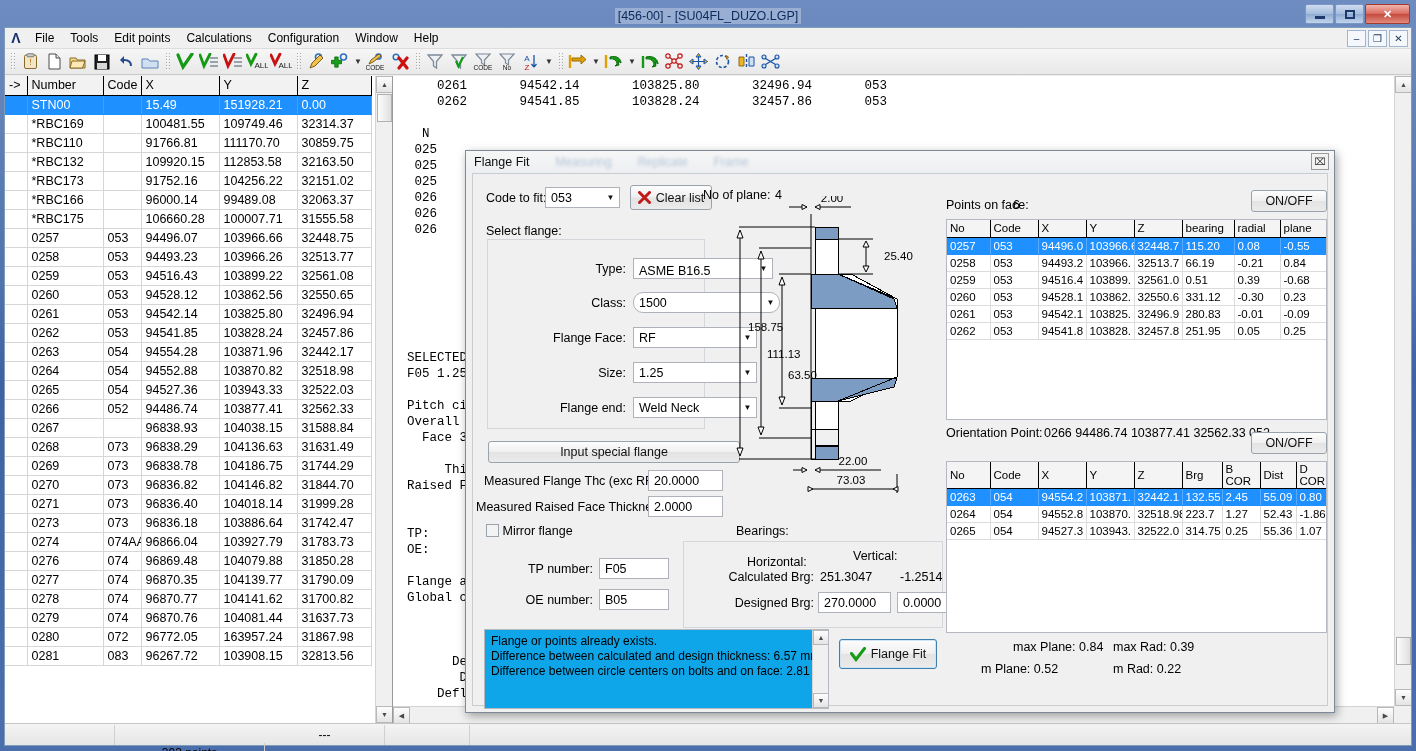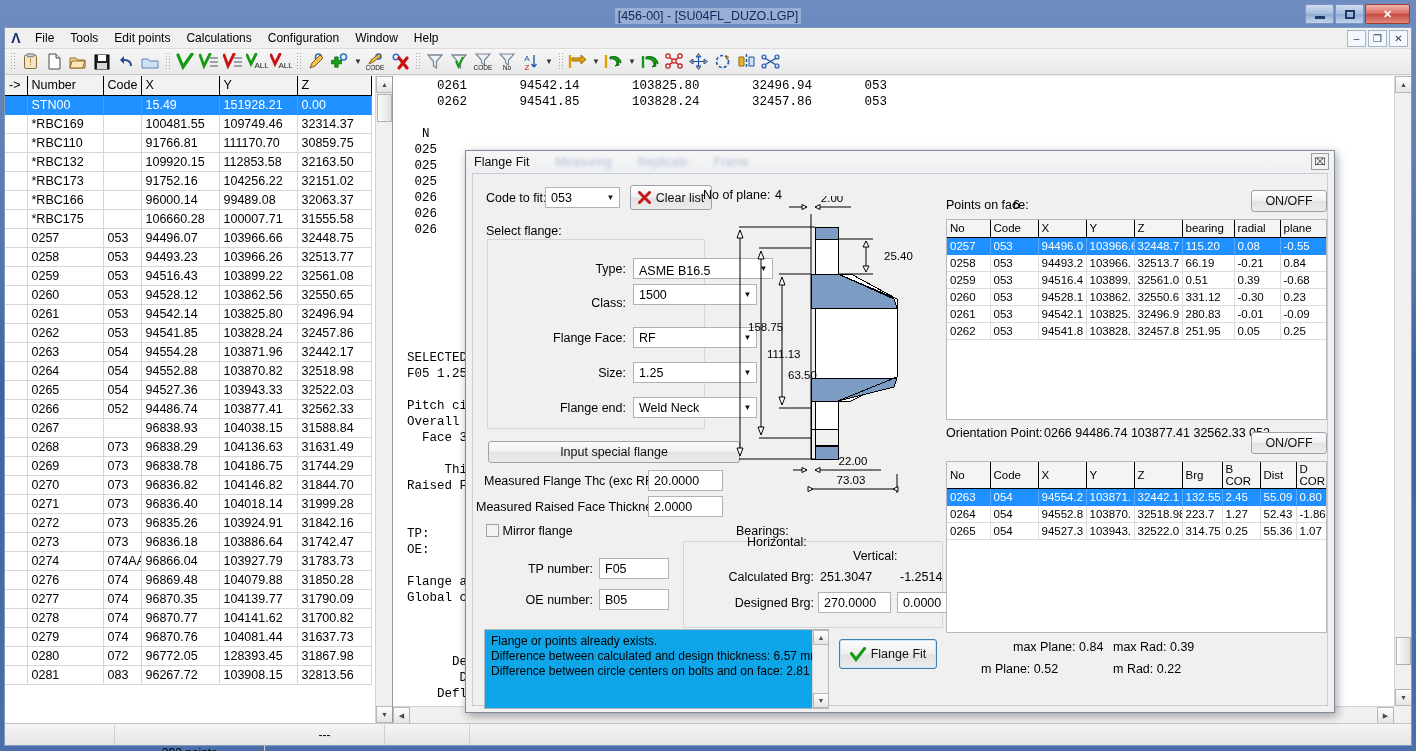--- a/index.html
+++ b/index.html
@@ -606,28 +606,20 @@
               <tr>
                 <td class="col-arrow"></td>
                 <td class="col-num">0271</td>
                 <td class="col-code">073</td>
                 <td class="col-x">96836.40</td>
                 <td class="col-y">104018.14</td>
                 <td class="col-z">31999.28</td>
               </tr>
               <tr>
                 <td class="col-arrow"></td>
-                <td class="col-num">0272</td>
-                <td class="col-code">073</td>
-                <td class="col-x">96835.26</td>
-                <td class="col-y">103924.91</td>
-                <td class="col-z">31842.16</td>
-              </tr>
-              <tr>
-                <td class="col-arrow"></td>
                 <td class="col-num">0273</td>
                 <td class="col-code">073</td>
                 <td class="col-x">96836.18</td>
                 <td class="col-y">103886.64</td>
                 <td class="col-z">31742.47</td>
               </tr>
               <tr>
                 <td class="col-arrow"></td>
                 <td class="col-num">0274</td>
                 <td class="col-code">074AA</td>
@@ -665,21 +657,21 @@
                 <td class="col-code">074</td>
                 <td class="col-x">96870.76</td>
                 <td class="col-y">104081.44</td>
                 <td class="col-z">31637.73</td>
               </tr>
               <tr>
                 <td class="col-arrow"></td>
                 <td class="col-num">0280</td>
                 <td class="col-code">072</td>
                 <td class="col-x">96772.05</td>
-                <td class="col-y">128393.45</td>
+                <td class="col-y">163957.24</td>
                 <td class="col-z">31867.98</td>
               </tr>
               <tr>
                 <td class="col-arrow"></td>
                 <td class="col-num">0281</td>
                 <td class="col-code">083</td>
                 <td class="col-x">96267.72</td>
                 <td class="col-y">103908.15</td>
                 <td class="col-z">32813.56</td>
               </tr>
@@ -778,21 +770,21 @@
         <div class="lbl" style="position:absolute;left:13px;top:50px;">Select flange:</div>
         <div class="groupbox" style="left:14px;top:65px;width:218px;height:190px;"></div>
 
         <div class="lbl" style="position:absolute;left:68px;top:88px;width:85px;text-align:right;">Type:</div>
         <div class="combo" style="position:absolute;left:160px;top:84px;width:140px;align-items:flex-end;">
           <span>ASME B16.5</span>
           <span class="arw">▼</span>
         </div>
 
         <div class="lbl" style="position:absolute;left:68px;top:122px;width:85px;text-align:right;">Class:</div>
-        <div class="combo" style="position:absolute;left:160px;top:110px;width:124px;">
+        <div class="combo" style="position:absolute;left:160px;top:118px;width:147px;border-radius:10px;">
           <span>1500</span>
           <span class="arw">▼</span>
         </div>
 
         <div class="lbl" style="position:absolute;left:53px;top:157px;width:100px;text-align:right;">Flange Face:</div>
         <div class="combo" style="position:absolute;left:160px;top:153px;width:124px;">
           <span>RF</span>
           <span class="arw">▼</span>
         </div>
 
@@ -913,21 +905,21 @@
                 <path d="M196 278 V297"></path>
             </g>
             <polygon points="112,293 107,290.5 107,295.5" fill="#fff" stroke="#000"></polygon>
             <polygon points="192,293 197,290.5 197,295.5" fill="#fff" stroke="#000"></polygon>
             <text x="150" y="288" font-size="11.5" text-anchor="middle" font-family="Liberation Sans, sans-serif">73.03</text>
           </svg>
         </div>
 
         <div class="lbl" style="position:absolute;left:263px;top:350px;">Bearings:</div>
         <div class="groupbox" style="left:210px;top:367px;width:260px;height:87px;"></div>
-        <div class="lbl" style="position:absolute;left:274px;top:361px;">Horizontal:</div>
+        <div class="lbl" style="position:absolute;left:274px;top:381px;">Horizontal:</div>
         <div class="lbl" style="position:absolute;left:380px;top:375px;">Vertical:</div>
         <div class="lbl" style="position:absolute;left:216px;top:396px;width:125px;text-align:right;">Calculated Brg:</div>
         <div class="lbl" style="position:absolute;left:347px;top:396px;">251.3047</div>
         <div class="lbl" style="position:absolute;left:427px;top:396px;">-1.2514</div>
         <div class="lbl" style="position:absolute;left:216px;top:422px;width:125px;text-align:right;">Designed Brg:</div>
         <input class="ip" style="position: absolute; left: 345px; top: 418px; width: 73px;" value="270.0000">
         <input class="ip" style="position: absolute; left: 424px; top: 418px; width: 63px;" value="0.0000">
 
         <div class="msgbox" style="left:11px;top:455px;width:345px;height:80px;">
           <div class="lines">Flange or points already exists.

